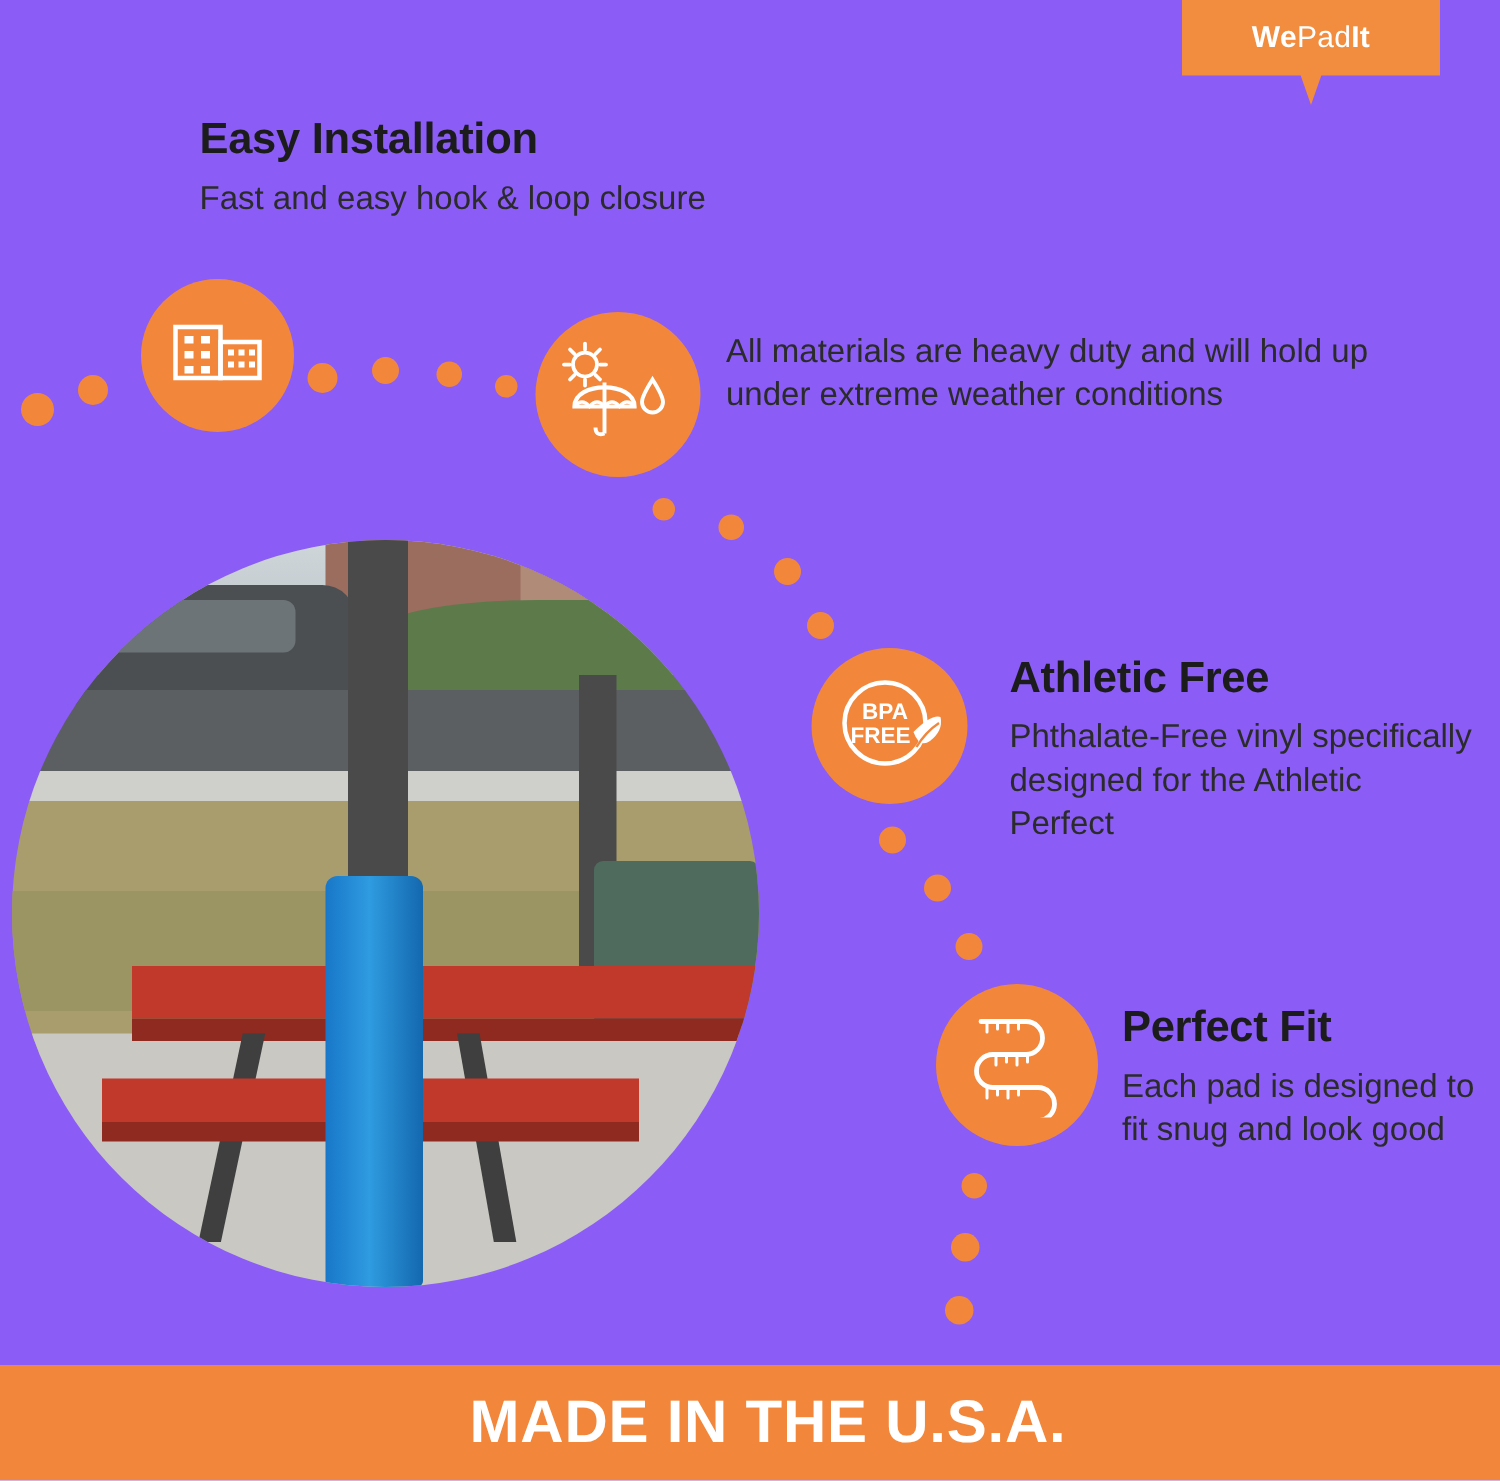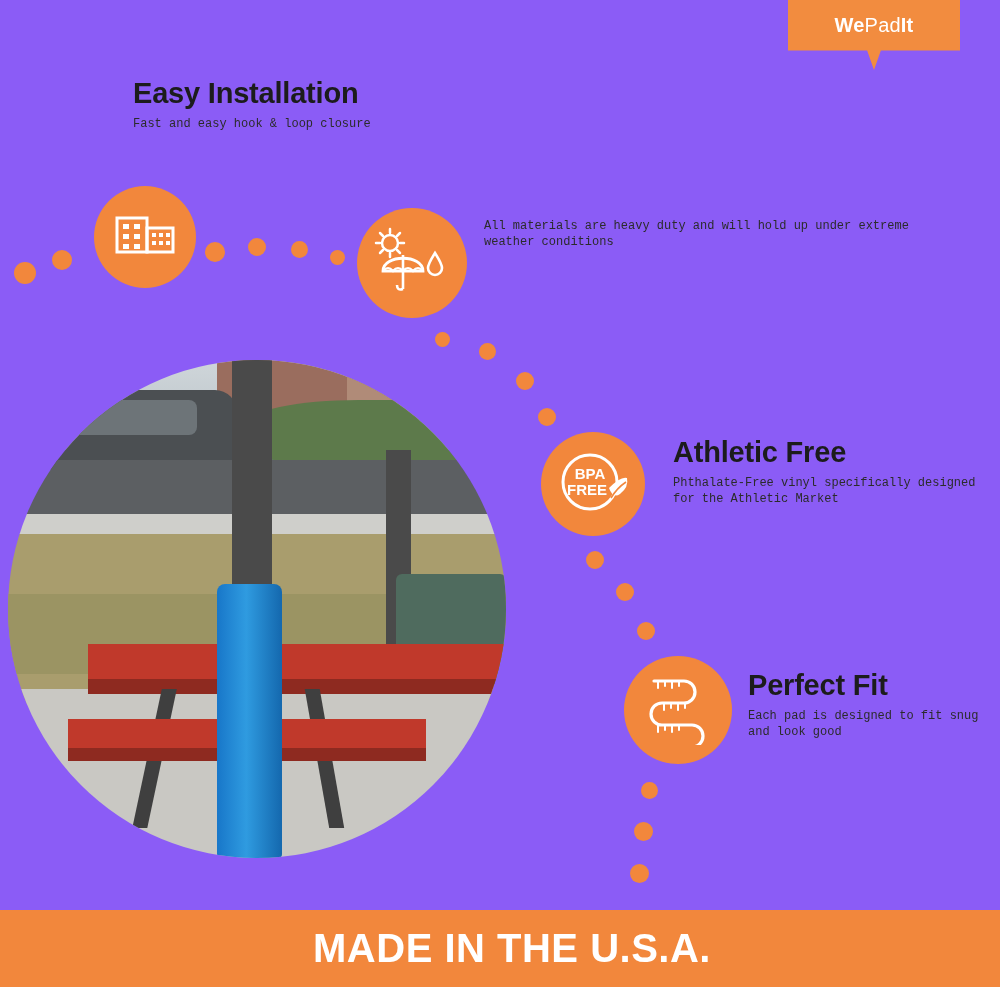--- a/index.html
+++ b/index.html
@@ -51,25 +51,24 @@
   
   .feature-title {
     font-size: 29px;
     font-weight: bold;
     color: #1c1c1c;
     letter-spacing: -0.2px;
     margin: 0;
     line-height: 1.1;
   }
   .feature-desc {
-    font-size: 12px;
+    font-size: 22px;
     color: #2b2b2b;
     line-height: 1.33;
     margin: 7px 0 0 0;
-    font-family: Liberation Mono, monospace;
   }
 
   
   #easy-install-block {
     position: absolute;
     left: 133px;
     top: 78px;
     width: 420px;
   }
 
@@ -337,21 +336,21 @@
       <path d="M10 44 C10 27 50 27 50 44 Z" fill="none" stroke="#ffffff" stroke-width="2.8"></path>
       <path d="M10 44 q5 -6 10 0 q5 -6 10 0 q5 -6 10 0 q5 -6 10 0" fill="none" stroke="#ffffff" stroke-width="2.2"></path>
       <line x1="30" y1="28" x2="30" y2="62" stroke="#ffffff" stroke-width="2.6"></line>
       <path d="M30 62 q-6 2 -6 -4" fill="none" stroke="#ffffff" stroke-width="2.6"></path>
       <path d="M62 26 q7 11 7 15 a7 7 0 0 1 -14 0 q0 -4 7 -15 Z" fill="none" stroke="#ffffff" stroke-width="2.6"></path>
     </svg>
   </div>
 
   <div id="phthalate-block">
     <h2 class="feature-title">Athletic Free</h2>
-    <p class="feature-desc">Phthalate-Free vinyl specifically designed for the Athletic Market</p>
+    <p class="feature-desc">Phthalate-Free vinyl specifically designed for the Athletic Perfect</p>
   </div>
 
   <div class="icon-circle" id="icon-bpa">
     <svg width="78" height="72" viewBox="0 0 78 72" fill="none" aria-hidden="true">
       <circle cx="36" cy="34" r="27" fill="none" stroke="#ffffff" stroke-width="3"></circle>
       <text x="36" y="31" text-anchor="middle" font-family="Liberation Sans, sans-serif" font-size="15" font-weight="bold" fill="#ffffff">BPA</text>
       <text x="33" y="47" text-anchor="middle" font-family="Liberation Sans, sans-serif" font-size="15" font-weight="bold" fill="#ffffff">FREE</text>
       <path d="M55 40 q12 -12 18 -10 q2 9 -7 16 q-7 5 -11 -6 Z" fill="#ffffff"></path>
       <path d="M57 50 q6 -10 15 -16" stroke="#f2873c" stroke-width="1.6" fill="none"></path>
     </svg>

